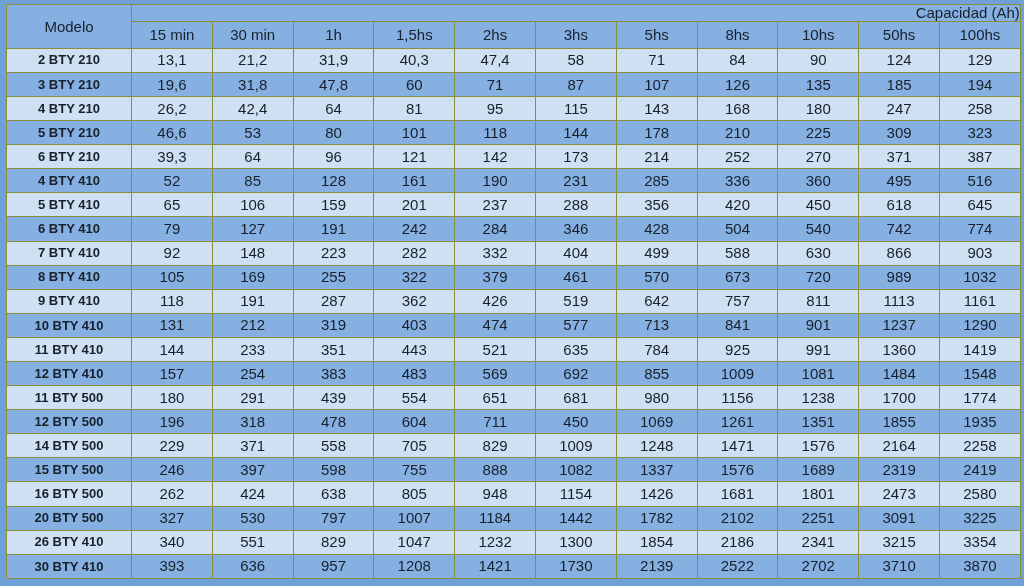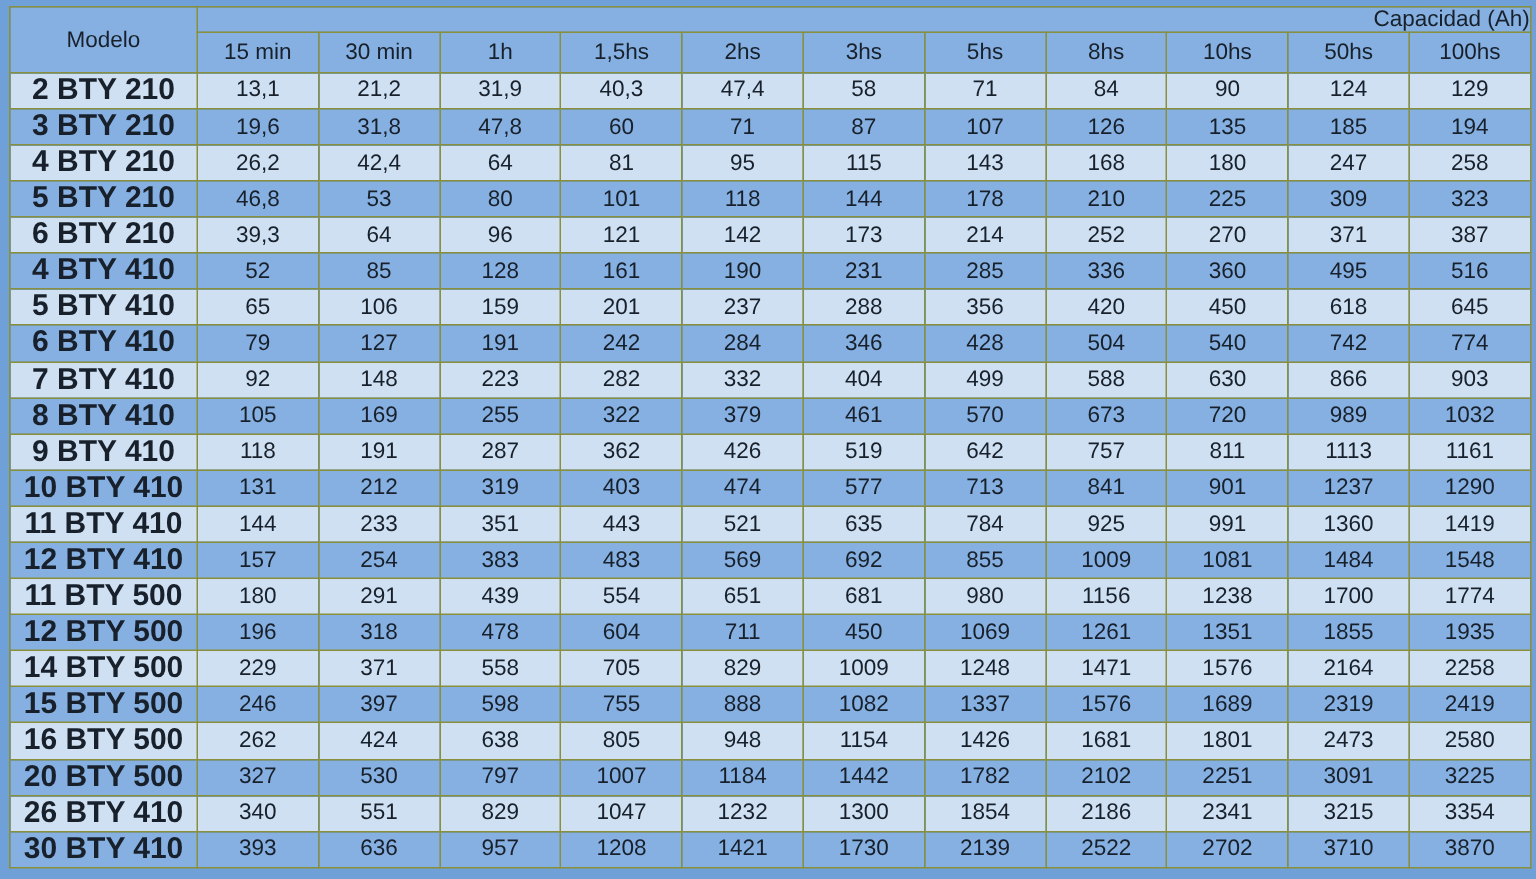--- a/index.html
+++ b/index.html
@@ -67,21 +67,21 @@
     font-size: 15px;
     height: 26px;
   }
 
   
   tbody tr.row-light td { background: #cfe0f2; }
   tbody tr.row-dark  td { background: #86b0e1; }
 
   tbody td.cell-model {
     font-weight: bold;
-    font-size: 20px;
+    font-size: 13px;
   }
   tbody td.cell-val {
     font-size: 15px;
   }
 </style>
 </head>
 <body>
 
 <div id="sheet">
   <table class="cap-table">
@@ -158,21 +158,21 @@
           <td class="cell-val">95</td>
           <td class="cell-val">115</td>
           <td class="cell-val">143</td>
           <td class="cell-val">168</td>
           <td class="cell-val">180</td>
           <td class="cell-val">247</td>
           <td class="cell-val">258</td>
         </tr>
         <tr class="row-dark">
           <td class="cell-model">5 BTY 210</td>
-          <td class="cell-val">46,8</td>
+          <td class="cell-val">46,6</td>
           <td class="cell-val">53</td>
           <td class="cell-val">80</td>
           <td class="cell-val">101</td>
           <td class="cell-val">118</td>
           <td class="cell-val">144</td>
           <td class="cell-val">178</td>
           <td class="cell-val">210</td>
           <td class="cell-val">225</td>
           <td class="cell-val">309</td>
           <td class="cell-val">323</td>

